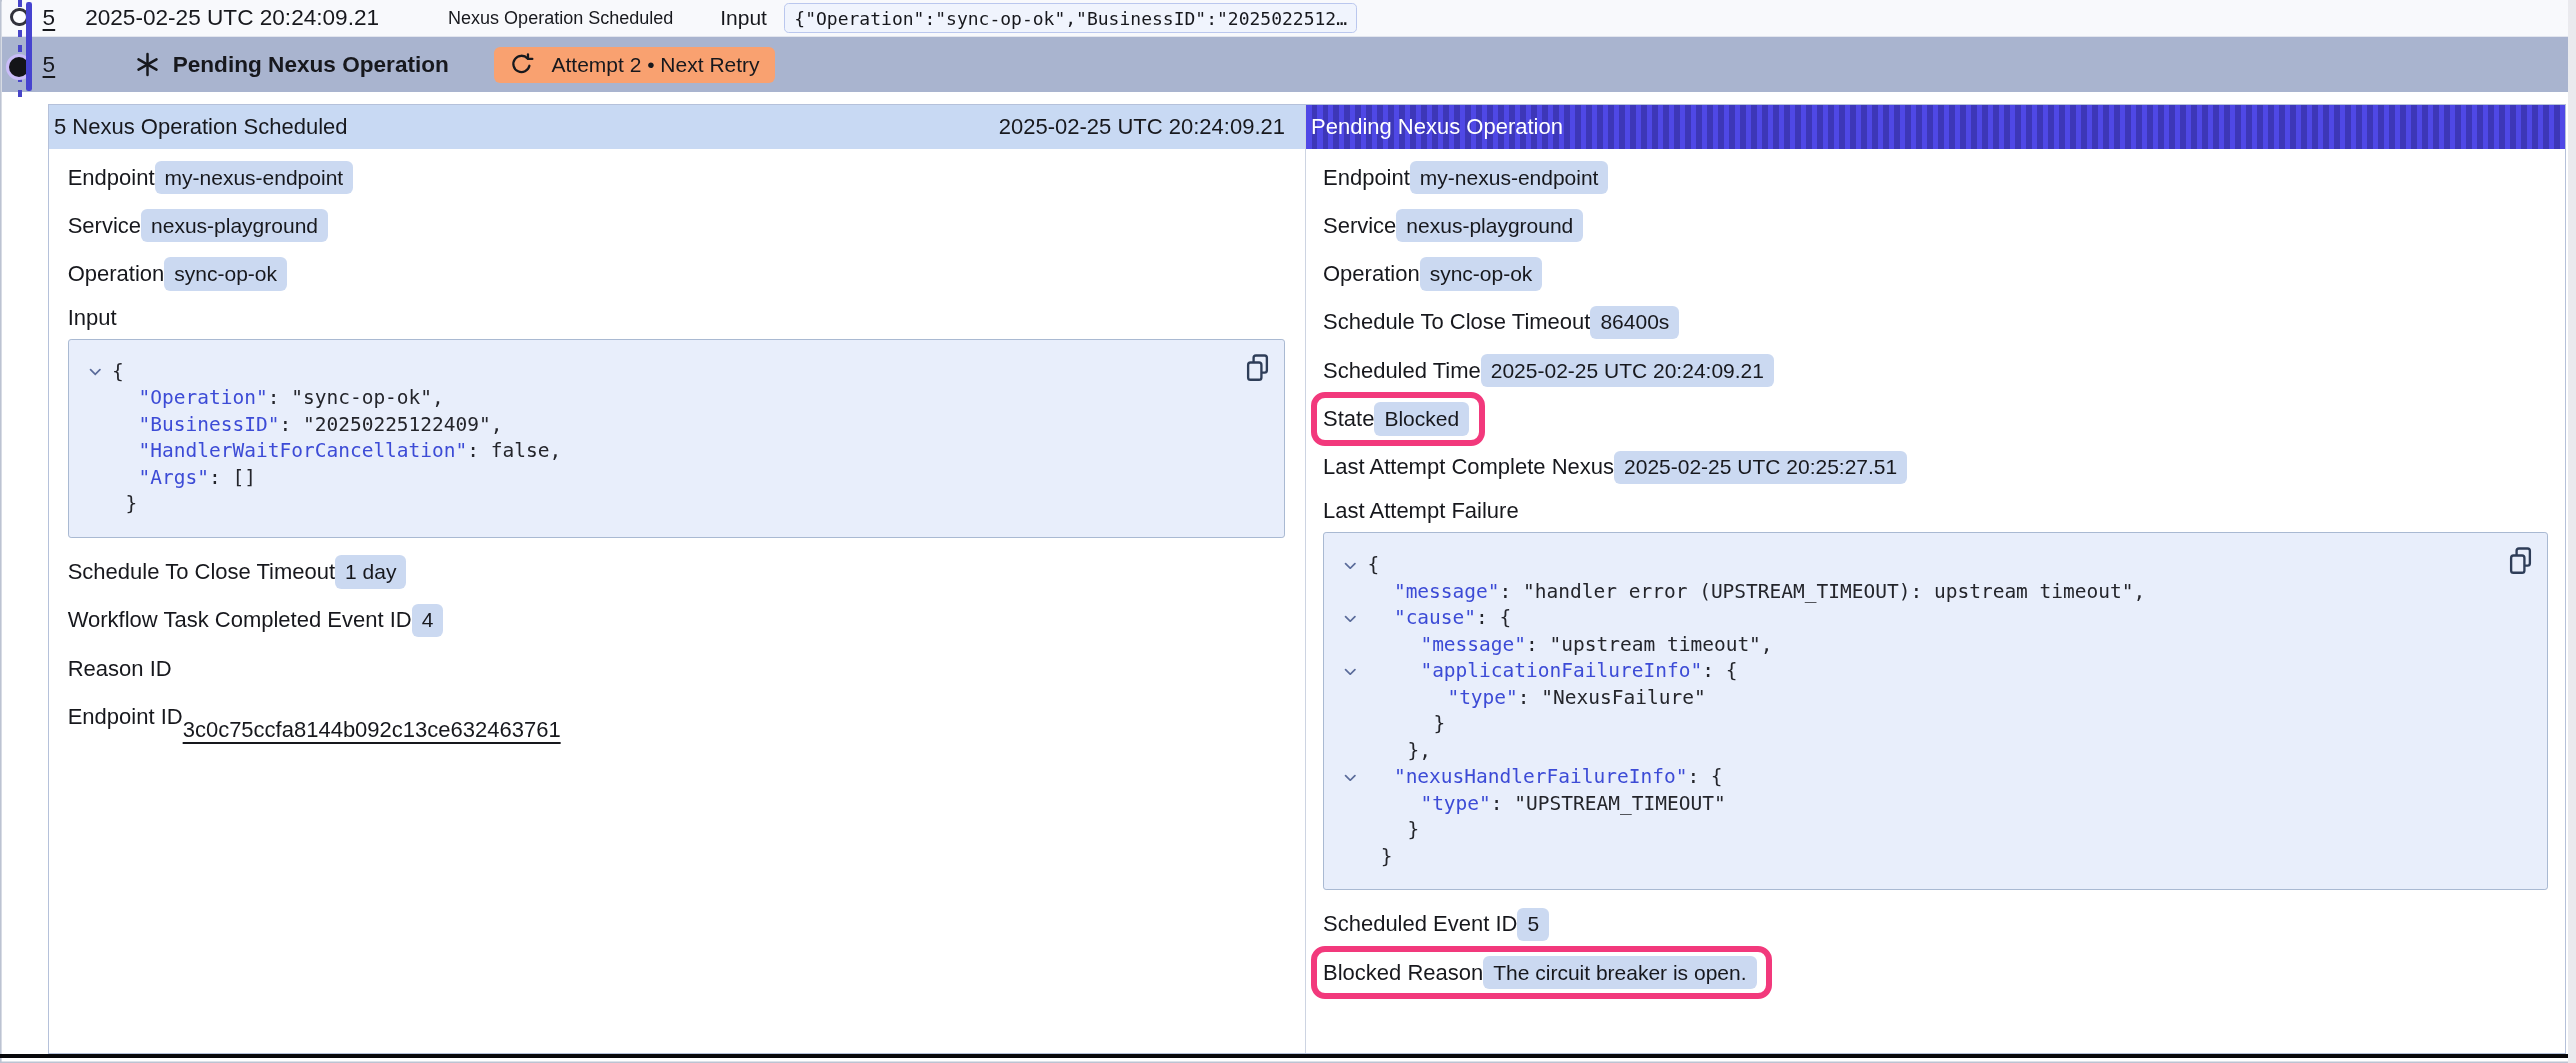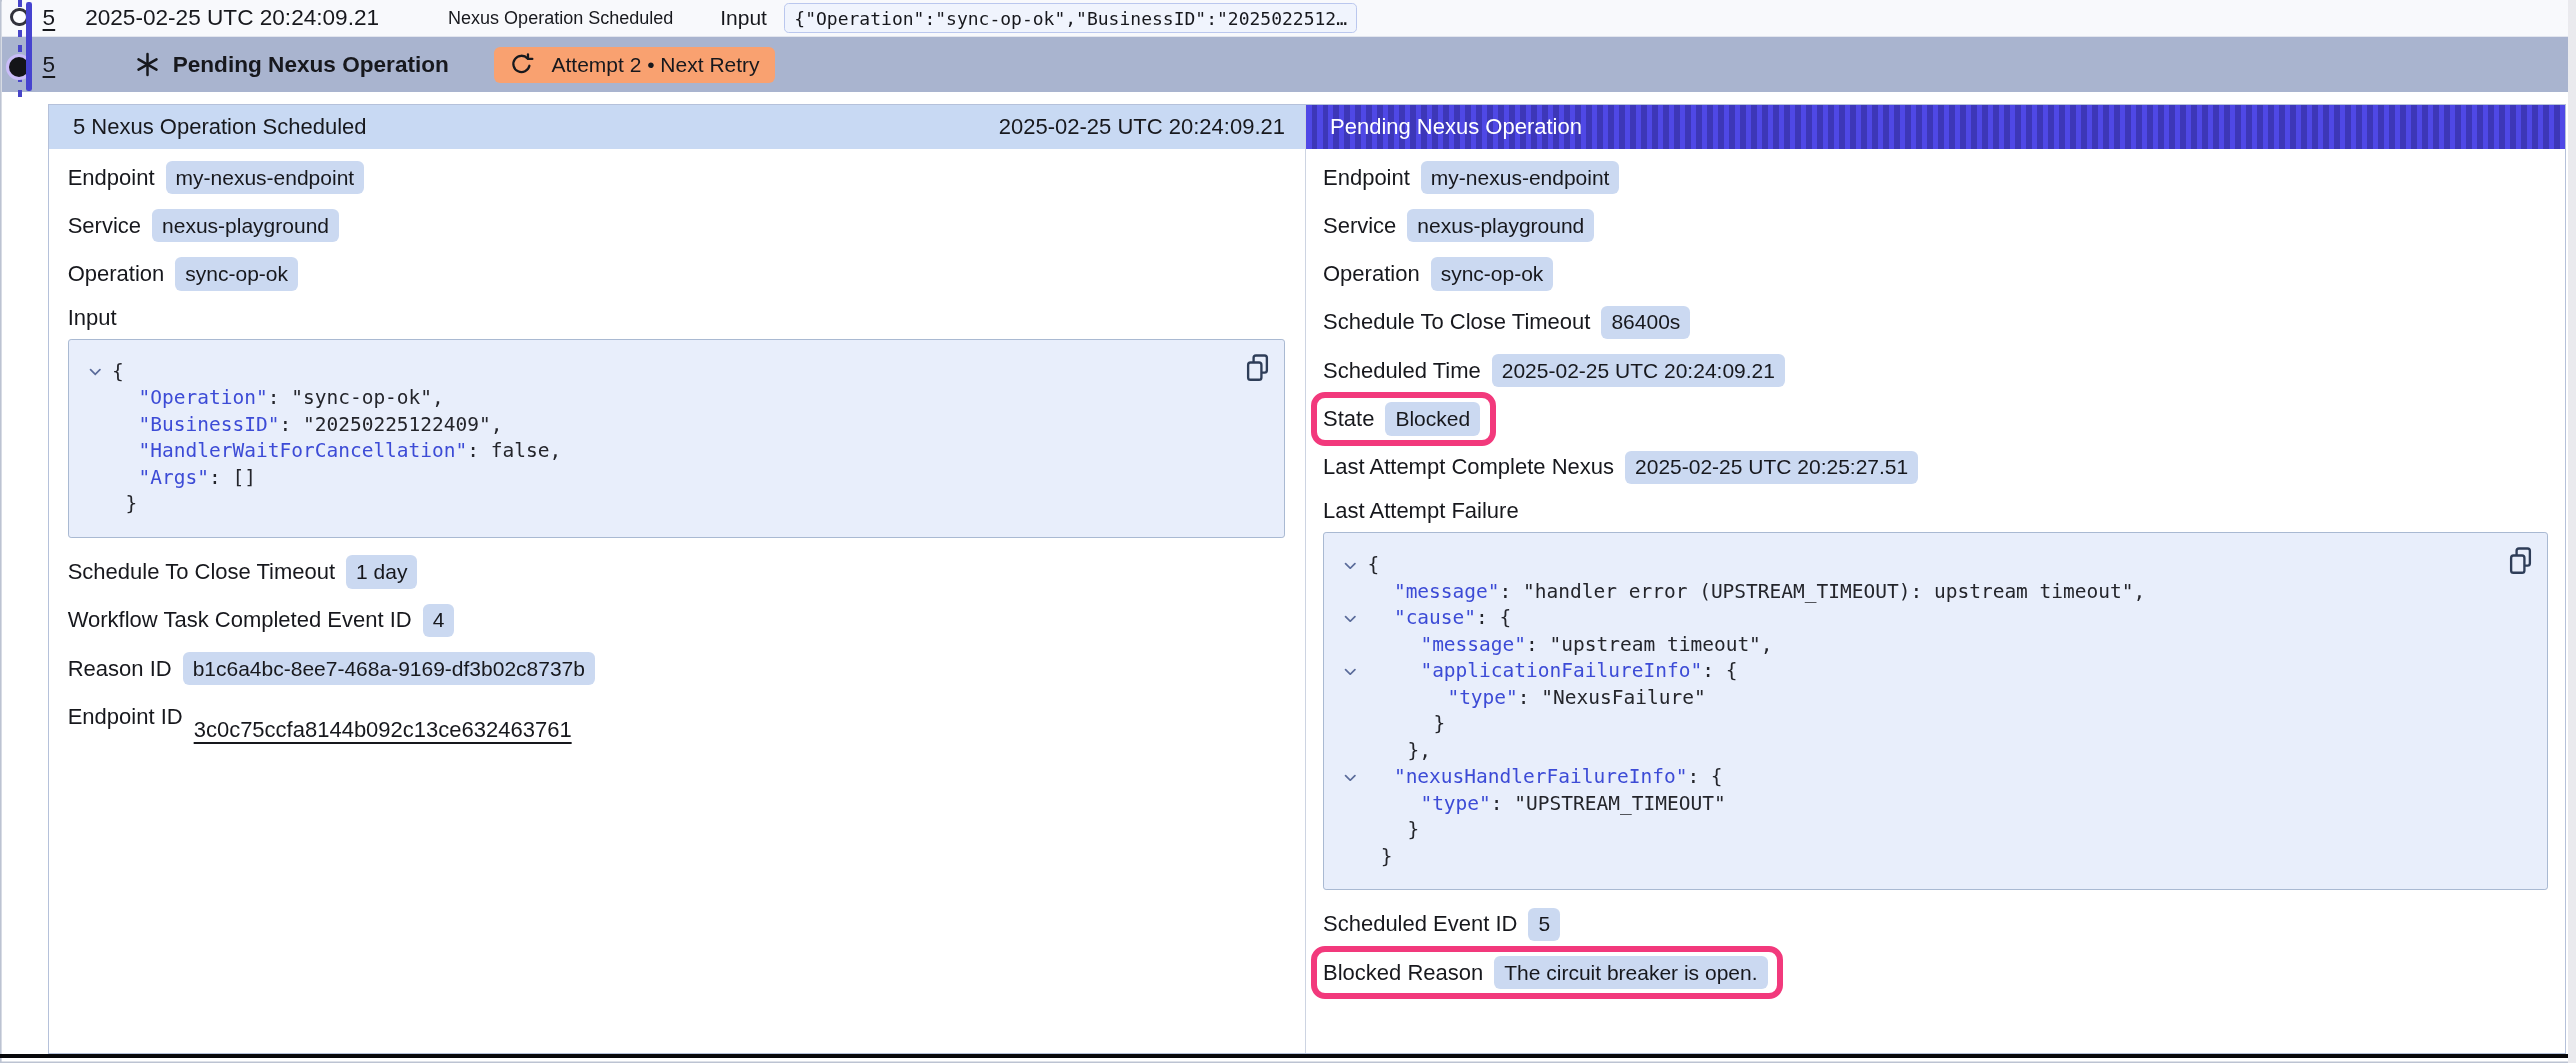--- a/index.html
+++ b/index.html
@@ -46,31 +46,31 @@
   
   .detail-panel {
     position:absolute; left:48px; top:104px; width:2518px; height:950px;
     border:1.6px solid #b5c1da; background:#fff; display:flex; z-index:4; overflow:visible;
   }
   .half { position:relative; }
   .half-left { width:1257px; border-right:1.6px solid #cdd4e2; }
   .half-right { flex:1; }
   .half-header {
     height:44px; display:flex; align-items:center; justify-content:space-between;
-    font-size:22px; padding:0 20px 0 24px;
+    font-size:22px; padding:0 20px 0 5px;
   }
   .half-left .half-header { background:#c8d9f3; color:#17181d; }
   .half-right .half-header {
     background:repeating-linear-gradient(90deg,#4f48e6 0 5.5px,#3d37b8 5.5px 11px);
     color:#ffffff; font-weight:500;
   }
   .half-content { padding:11px 20px 0 18.7px; }
   .half-right .half-content { padding-left:17px; padding-right:17px; }
   .field-row { height:35px; margin-bottom:13.3px; display:flex; align-items:center; }
-  .row-inner { position:relative; display:inline-flex; align-items:center; gap:11px; font-size:22px; }
+  .row-inner { position:relative; display:inline-flex; align-items:center; font-size:22px; }
   .chip { background:#cbd9f1; border-radius:6.2px; padding:4.7px 10px; font-size:21px; white-space:nowrap; }
   .link-val { text-decoration:underline; text-underline-offset:4.7px; font-size:22px; color:#17181d;margin-top:25px; }
   .hl-overlay { position:absolute; left:-12.5px; right:-15.6px; top:-10px; bottom:-10px;
     border:6.2px solid #f2397c; border-radius:14px; pointer-events:none; z-index:6; }
   .code-label { font-size:22px; margin:3.1px 0 9.4px 0; height:25px; }
   .code-block {
     position:relative; background:#e8eefb; border:1.6px solid #a9b9d2; border-radius:3.1px;
     padding:18.7px 20px; margin-bottom:17px;
     font-family:"DejaVu Sans Mono", monospace; font-size:19.5px; color:#24252b;
   }
@@ -169,21 +169,20 @@
           </div>
           <div class="field-row">
             <span class="row-inner">
               <span>Workflow Task Completed Event ID</span>
               <span class="chip">4</span>
             </span>
           </div>
           <div class="field-row">
             <span class="row-inner">
               <span>Reason ID</span>
-              <span class="chip">b1c6a4bc-8ee7-468a-9169-df3b02c8737b</span>
             </span>
           </div>
           <div class="field-row">
             <span class="row-inner">
               <span>Endpoint ID</span>
               <span class="link-val">3c0c75ccfa8144b092c13ce632463761</span>
             </span>
           </div>
         </div>
     </div>

